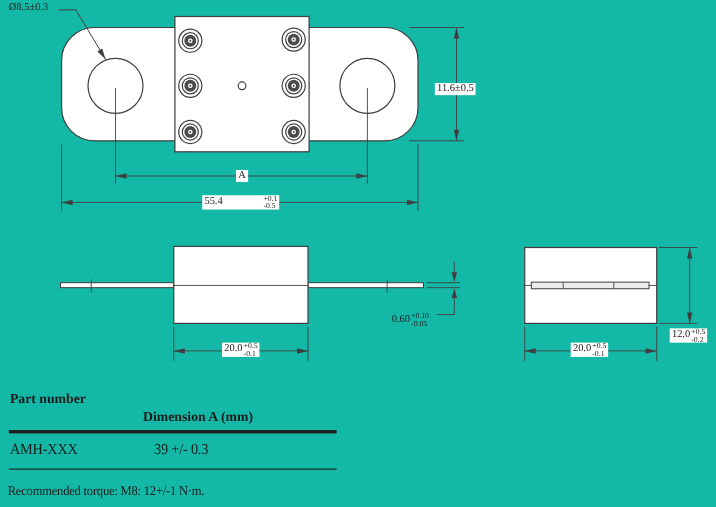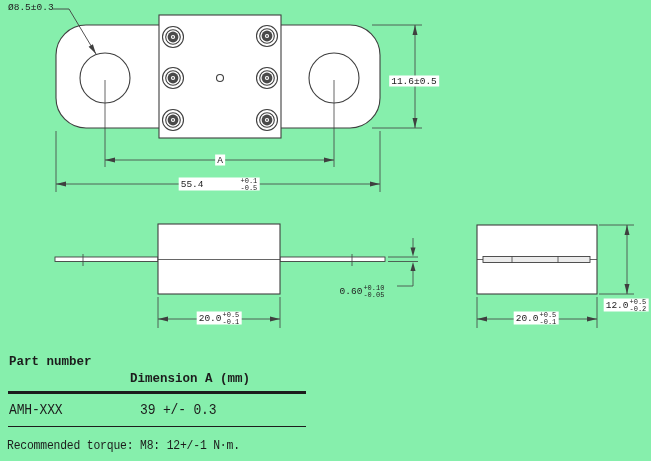--- a/index.html
+++ b/index.html
@@ -1,18 +1,18 @@
 <!DOCTYPE html>
 <html><head>
 <meta charset="utf-8">
 <style>
   html,body { margin:0; padding:0; background:#fff; }
   .canvas {
-    position:relative; width:651px; height:461px; background:#86efac;
-    font-family:Liberation Mono, monospace; color:#1c1c1c; overflow:hidden;
+    position:relative; width:651px; height:461px; background:#14b8a6;
+    font-family:Liberation Serif, serif; color:#1c1c1c; overflow:hidden;
   }
   .canvas svg { position:absolute; left:0; top:0; }
   .dim-label {
     position:absolute; transform:translate(-50%,-50%);
     background:#fff; padding:0 2px; white-space:nowrap;
     font-size:9.5px; color:#222; display:flex; align-items:center; line-height:11px;
   }
   .dim-label.plain { background:transparent; }
   .anchor-tl { transform:none; }
   .tol { display:inline-flex; flex-direction:column; font-size:7px; line-height:6.5px;
@@ -175,21 +175,21 @@
   <div class="dim-label" style="left:220px; top:160px;">A</div>
 
   <div class="dim-label" style="left:219px; top:184px;gap:36px;">
     <span>55.4</span>
       <span class="tol">
         <i>+0.1</i>
         <i>-0.5</i>
       </span>
   </div>
 
-  <div class="dim-label plain" style="left:362px; top:291px;">
+  <div class="dim-label plain" style="left:373px; top:291px;">
     <span>0.60</span>
       <span class="tol">
         <i>+0.10</i>
         <i>-0.05</i>
       </span>
   </div>
 
   <div class="dim-label" style="left:219px; top:318px;">
     <span>20.0</span>
       <span class="tol">

